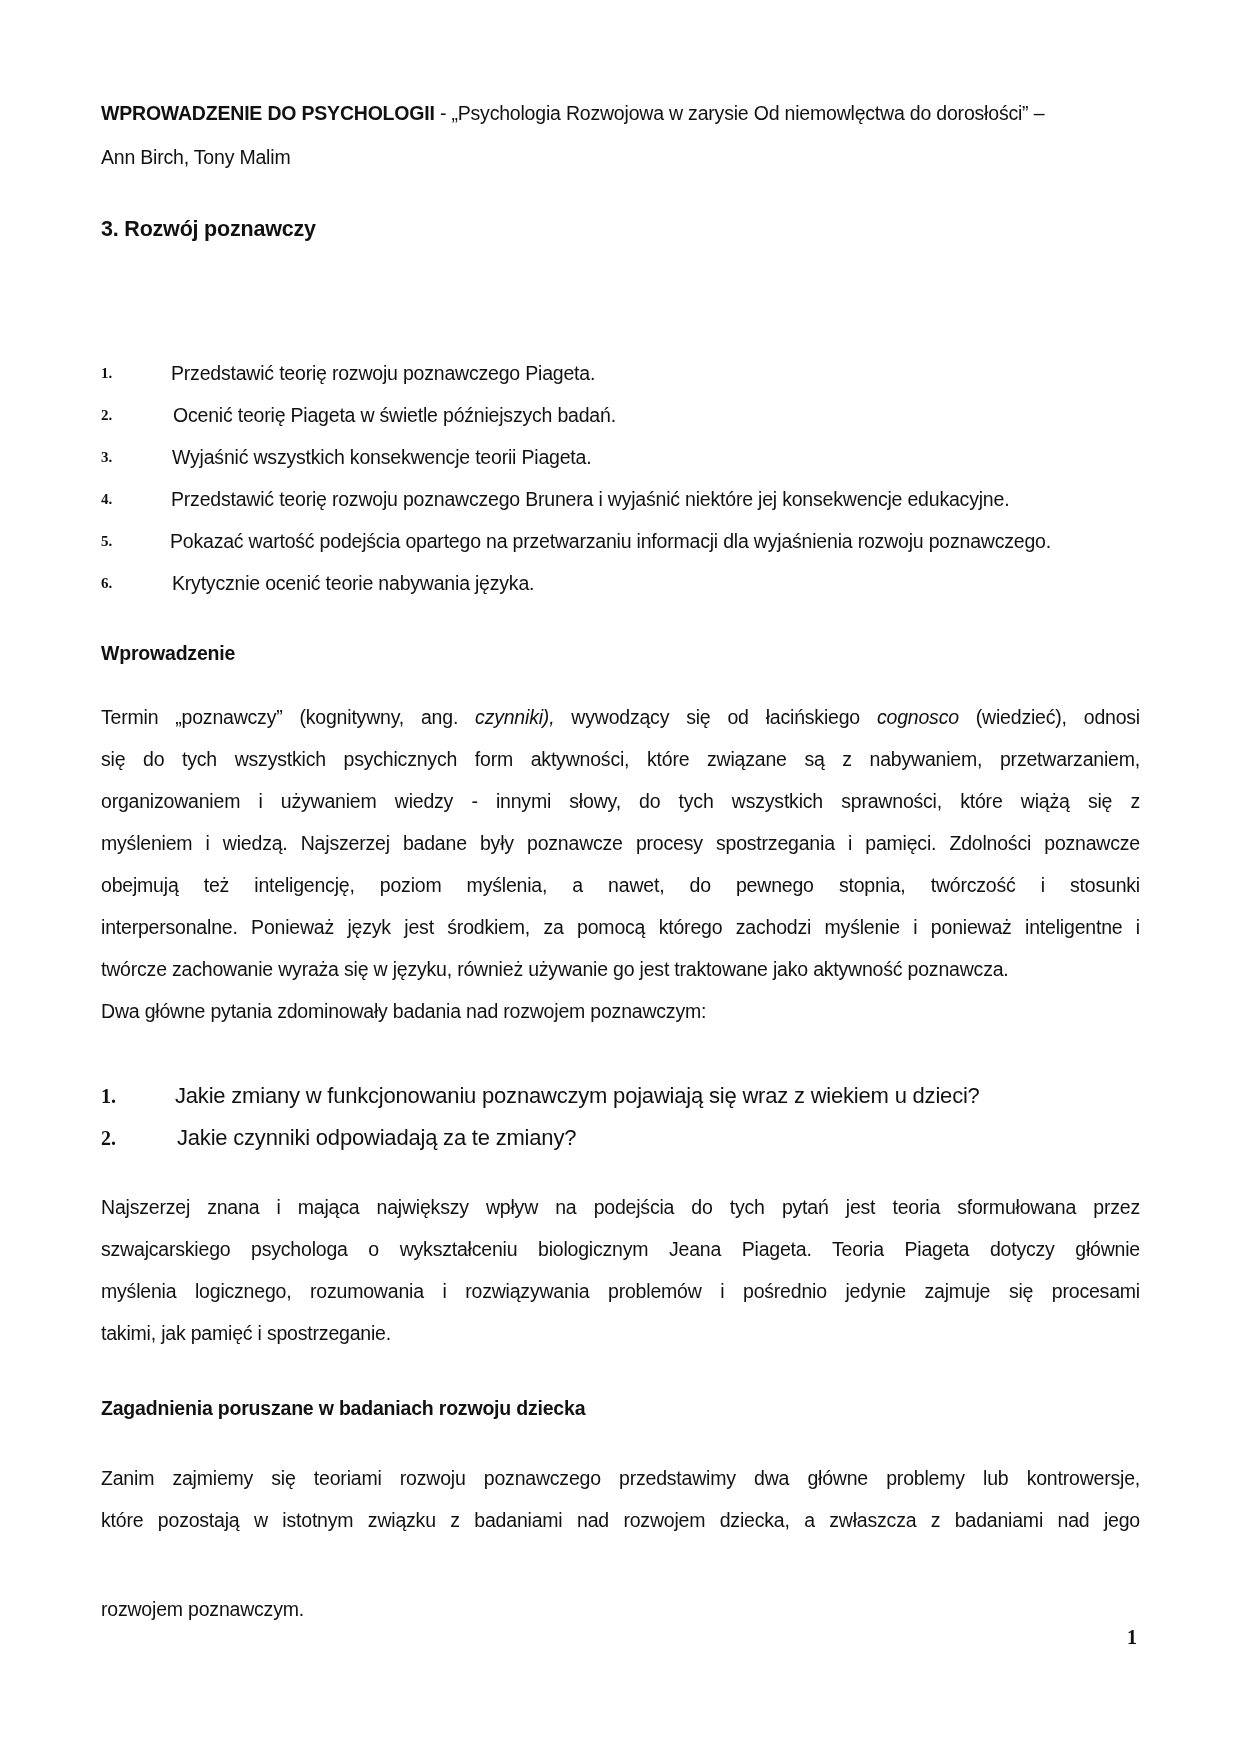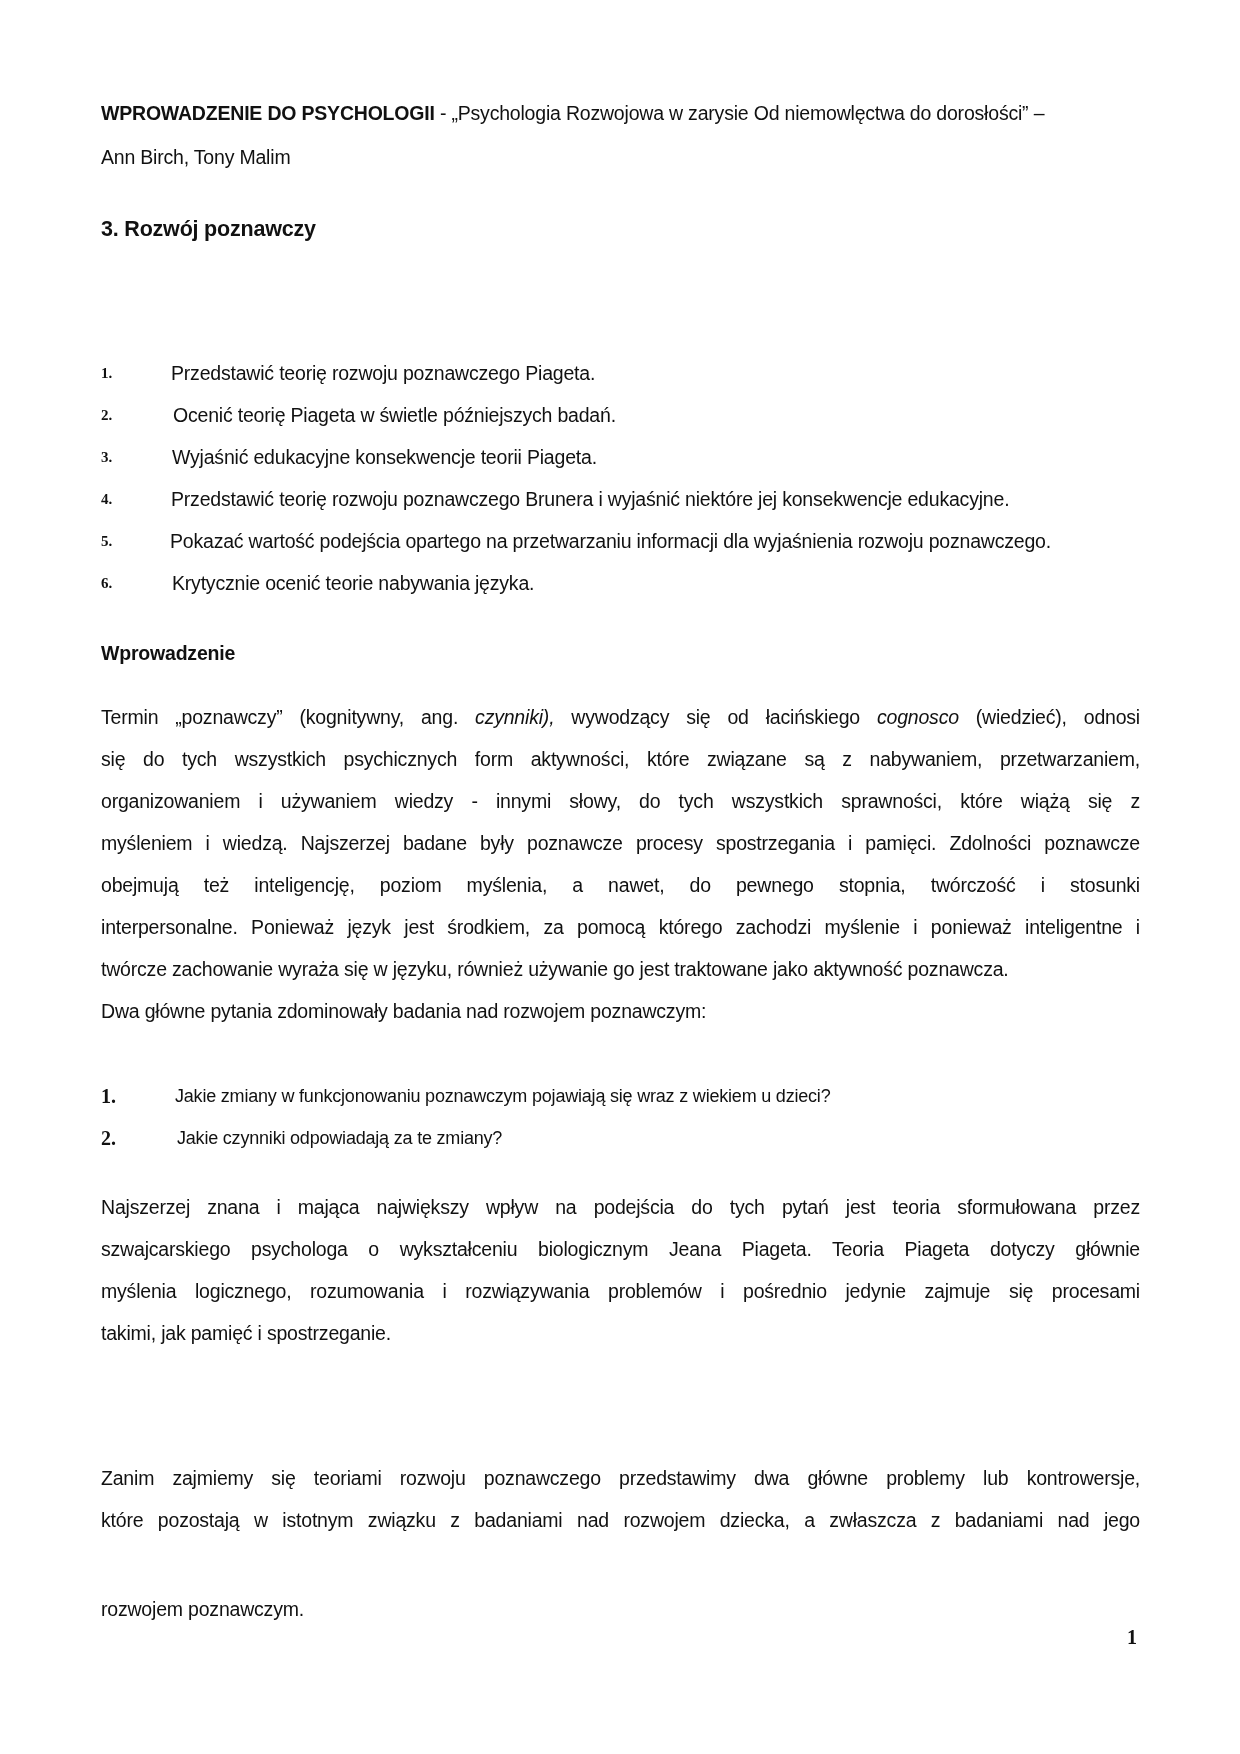--- a/index.html
+++ b/index.html
@@ -58,21 +58,21 @@
       position: absolute;
       left: 101px;
       font-family: "Liberation Serif", "DejaVu Serif", serif;
       font-size: 20px;
       font-weight: bold;
       line-height: 24px;
     }
     .q-text {
       position: absolute;
       left: 175px;
-      font-size: 18px;
+      font-size: 22px;
       line-height: 24px;
       white-space: nowrap;
       letter-spacing: -0.2px;
     }
     .page-num {
       position: absolute;
       left: 1127px;
       top: 1626px;
       font-family: "Liberation Serif", "DejaVu Serif", serif;
       font-weight: bold;
@@ -97,21 +97,21 @@
     <div>
       <span class="list-num" style="top:361px;">1.</span>
       <span class="list-text" style="top:361px;">Przedstawić teorię rozwoju poznawczego Piageta.</span>
     </div>
     <div>
       <span class="list-num" style="top:403px;">2.</span>
       <span class="list-text" style="top:403px; left:173px;">Ocenić teorię Piageta w świetle późniejszych badań.</span>
     </div>
     <div>
       <span class="list-num" style="top:445px;">3.</span>
-      <span class="list-text" style="top:445px; left:172px;">Wyjaśnić edukacyjne konsekwencje teorii Piageta.</span>
+      <span class="list-text" style="top:445px; left:172px;">Wyjaśnić wszystkich konsekwencje teorii Piageta.</span>
     </div>
     <div>
       <span class="list-num" style="top:487px;">4.</span>
       <span class="list-text" style="top:487px;">Przedstawić teorię rozwoju poznawczego Brunera i wyjaśnić niektóre jej konsekwencje edukacyjne.</span>
     </div>
     <div>
       <span class="list-num" style="top:529px;">5.</span>
       <span class="list-text" style="top:529px; left:170px;text-align:right;">Pokazać wartość podejścia opartego na przetwarzaniu informacji dla wyjaśnienia rozwoju poznawczego.</span>
     </div>
     <div>
@@ -146,20 +146,21 @@
     </div>
   </div>
 
   <div>
     <div class="line just" style="top:1195px;">Najszerzej znana i mająca największy wpływ na podejścia do tych pytań jest teoria sformułowana przez</div>
     <div class="line just" style="top:1237px;">szwajcarskiego psychologa o wykształceniu biologicznym Jeana Piageta. Teoria Piageta dotyczy głównie</div>
     <div class="line just" style="top:1279px;">myślenia logicznego, rozumowania i rozwiązywania problemów i pośrednio jedynie zajmuje się procesami</div>
     <div class="line" style="top:1321px;">takimi, jak pamięć i spostrzeganie.</div>
   </div>
 
+  <div class="line bold" style="top:1396px;">Zagadnienia poruszane w badaniach rozwoju dziecka</div>
 
   <div>
     <div class="line just" style="top:1466px;">Zanim zajmiemy się teoriami rozwoju poznawczego przedstawimy dwa główne problemy lub kontrowersje,</div>
     <div class="line just" style="top:1508px;">które pozostają w istotnym związku z badaniami nad rozwojem dziecka, a zwłaszcza z badaniami nad jego</div>
     <div class="line" style="top:1597px;">rozwojem poznawczym.</div>
   </div>
 
   <div class="page-num">1</div>
 
 </div>

